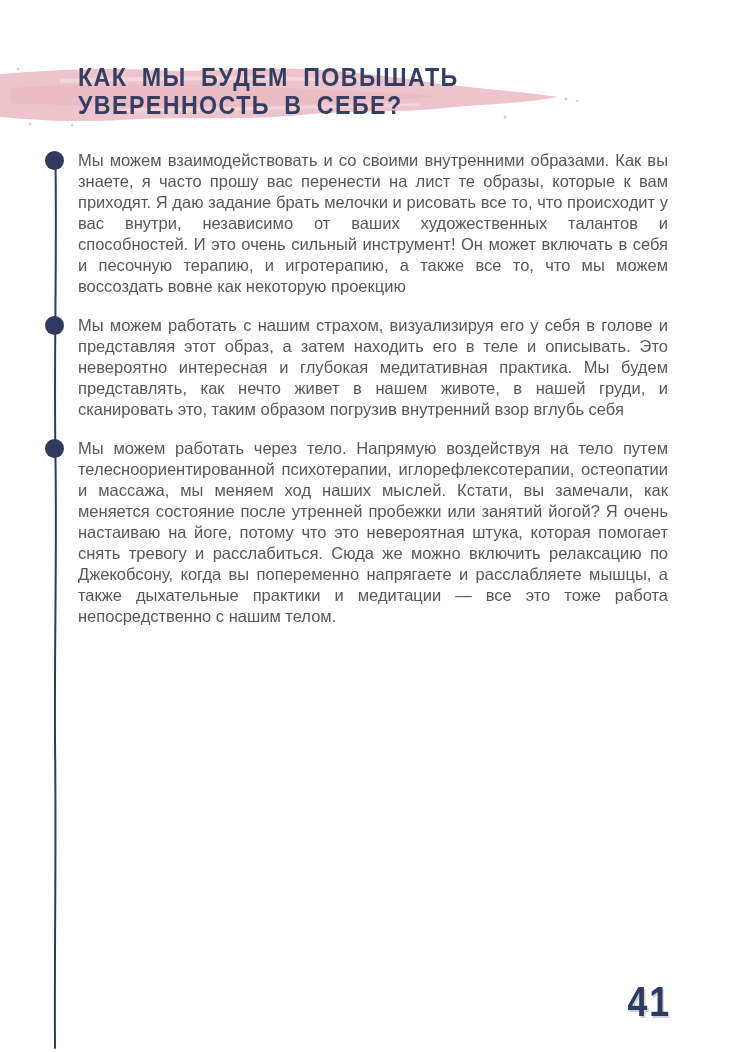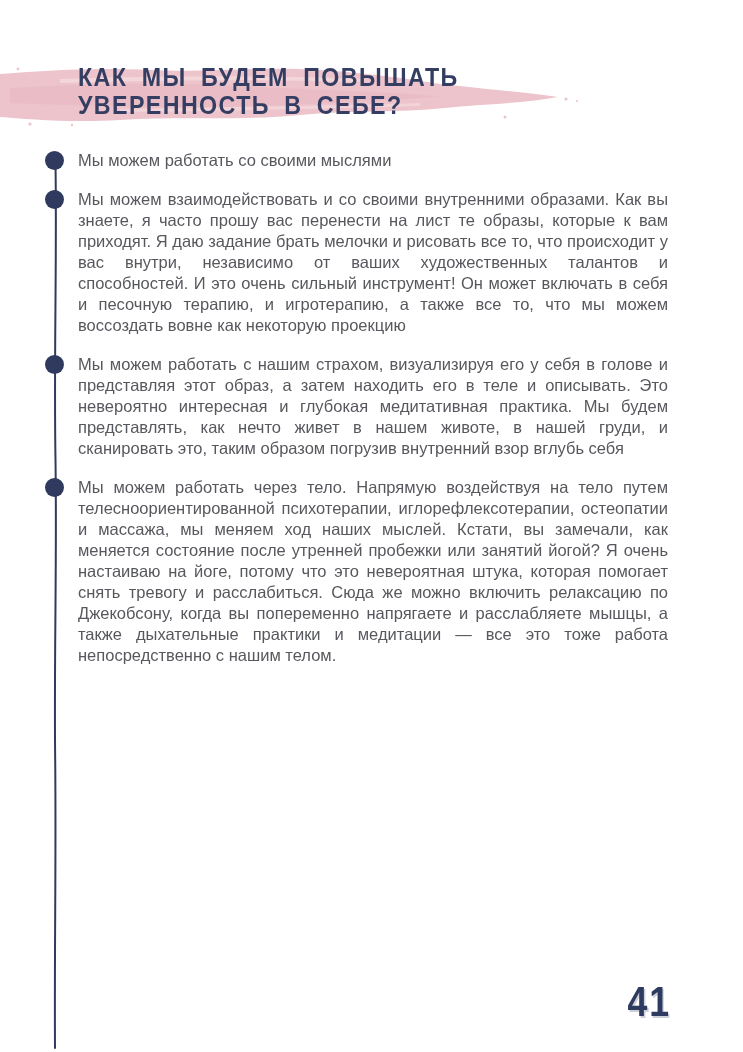--- a/index.html
+++ b/index.html
@@ -118,24 +118,20 @@
   </h1>
 
   <svg class="timeline-svg" width="743" height="1052" viewBox="0 0 743 1052" aria-hidden="true">
     <path d="M55.5,162 C57,260 53.8,360 55.5,460 C57,560 54,660 55.2,760
              C56.2,860 54.4,950 55,1048" fill="none" stroke="#2f3a5e" stroke-width="2" stroke-linecap="round"></path>
   </svg>
 
   <ul class="content">
     <li>
       <span class="bullet-dot"></span>
-      <span>Мы можем работать со своими мыслями</span>
-    </li>
-    <li>
-      <span class="bullet-dot"></span>
       <span>Мы можем взаимодействовать и со своими внутренними образами. Как вы знаете, я часто прошу вас перенести на лист те образы, которые к вам приходят. Я даю задание брать мелочки и рисовать все то, что происходит у вас внутри, независимо от ваших художественных талантов и способностей. И это очень сильный инструмент! Он может включать в себя и песочную терапию, и игротерапию, а также все то, что мы можем воссоздать вовне как некоторую проекцию</span>
     </li>
     <li>
       <span class="bullet-dot"></span>
       <span>Мы можем работать с нашим страхом, визуализируя его у себя в голове и представляя этот образ, а затем находить его в теле и описывать. Это невероятно интересная и глубокая медитативная практика. Мы будем представлять, как нечто живет в нашем животе, в нашей груди, и сканировать это, таким образом погрузив внутренний взор вглубь себя</span>
     </li>
     <li>
       <span class="bullet-dot"></span>
       <span>Мы можем работать через тело. Напрямую воздействуя на тело путем телесноориентированной психотерапии, иглорефлексотерапии, остеопатии и массажа, мы меняем ход наших мыслей. Кстати, вы замечали, как меняется состояние после утренней пробежки или занятий йогой? Я очень настаиваю на йоге, потому что это невероятная штука, которая помогает снять тревогу и расслабиться. Сюда же можно включить релаксацию по Джекобсону, когда вы попеременно напрягаете и расслабляете мышцы, а также дыхательные практики и медитации — все это тоже работа непосредственно с нашим телом.</span>
     </li>

